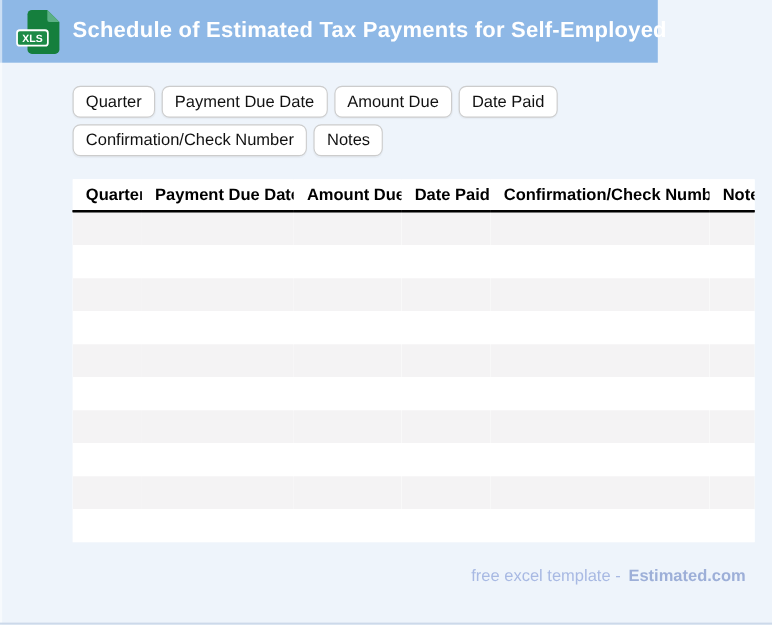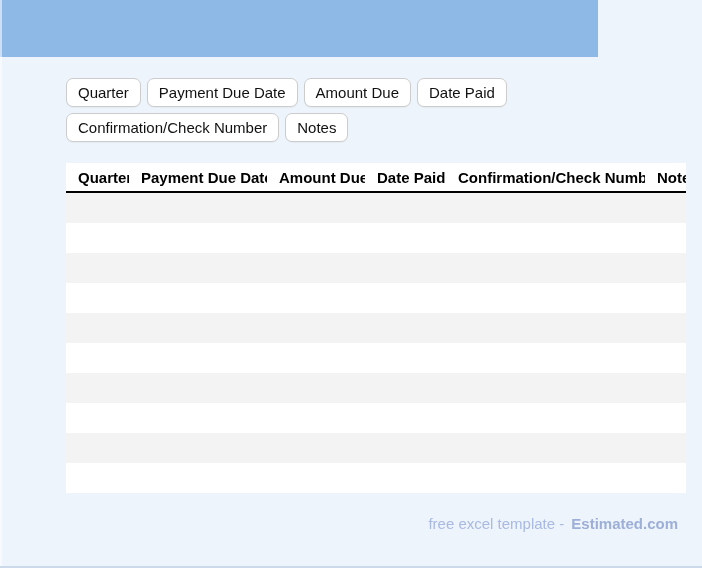--- a/index.html
+++ b/index.html
@@ -99,20 +99,29 @@
     cursor: pointer;
   }
 </style>
 </head>
 <body>
 
 <div class="edge-left"></div>
 <div class="edge-bottom"></div>
 
 <header class="titlebar">
+  <span class="file-icon">
+    <svg width="46" height="46" viewBox="0 0 46 46" xmlns="http://www.w3.org/2000/svg">
+      <path d="M16 3 h14 l11 11 v25 a4 4 0 0 1 -4 4 H16 a4 4 0 0 1 -4 -4 V7 a4 4 0 0 1 4 -4 z" fill="#157f3d"></path>
+      <path d="M30 3 l11 11 h-9 a2 2 0 0 1 -2 -2 z" fill="#5cb085"></path>
+      <rect x="2.5" y="21.5" width="28" height="14" rx="2.5" fill="#1c8a46" stroke="#ffffff" stroke-width="1.6"></rect>
+      <text x="16.5" y="32.2" text-anchor="middle" font-family="Liberation Sans, sans-serif" font-size="9.5" font-weight="bold" fill="#ffffff">XLS</text>
+    </svg>
+  </span>
+  <h1>Schedule of Estimated Tax Payments for Self-Employed</h1>
 </header>
 
 <nav class="chips">
   <span class="chip">Quarter</span>
   <span class="chip">Payment Due Date</span>
   <span class="chip">Amount Due</span>
   <span class="chip">Date Paid</span>
   <span class="chip">Confirmation/Check Number</span>
   <span class="chip">Notes</span>
 </nav>

